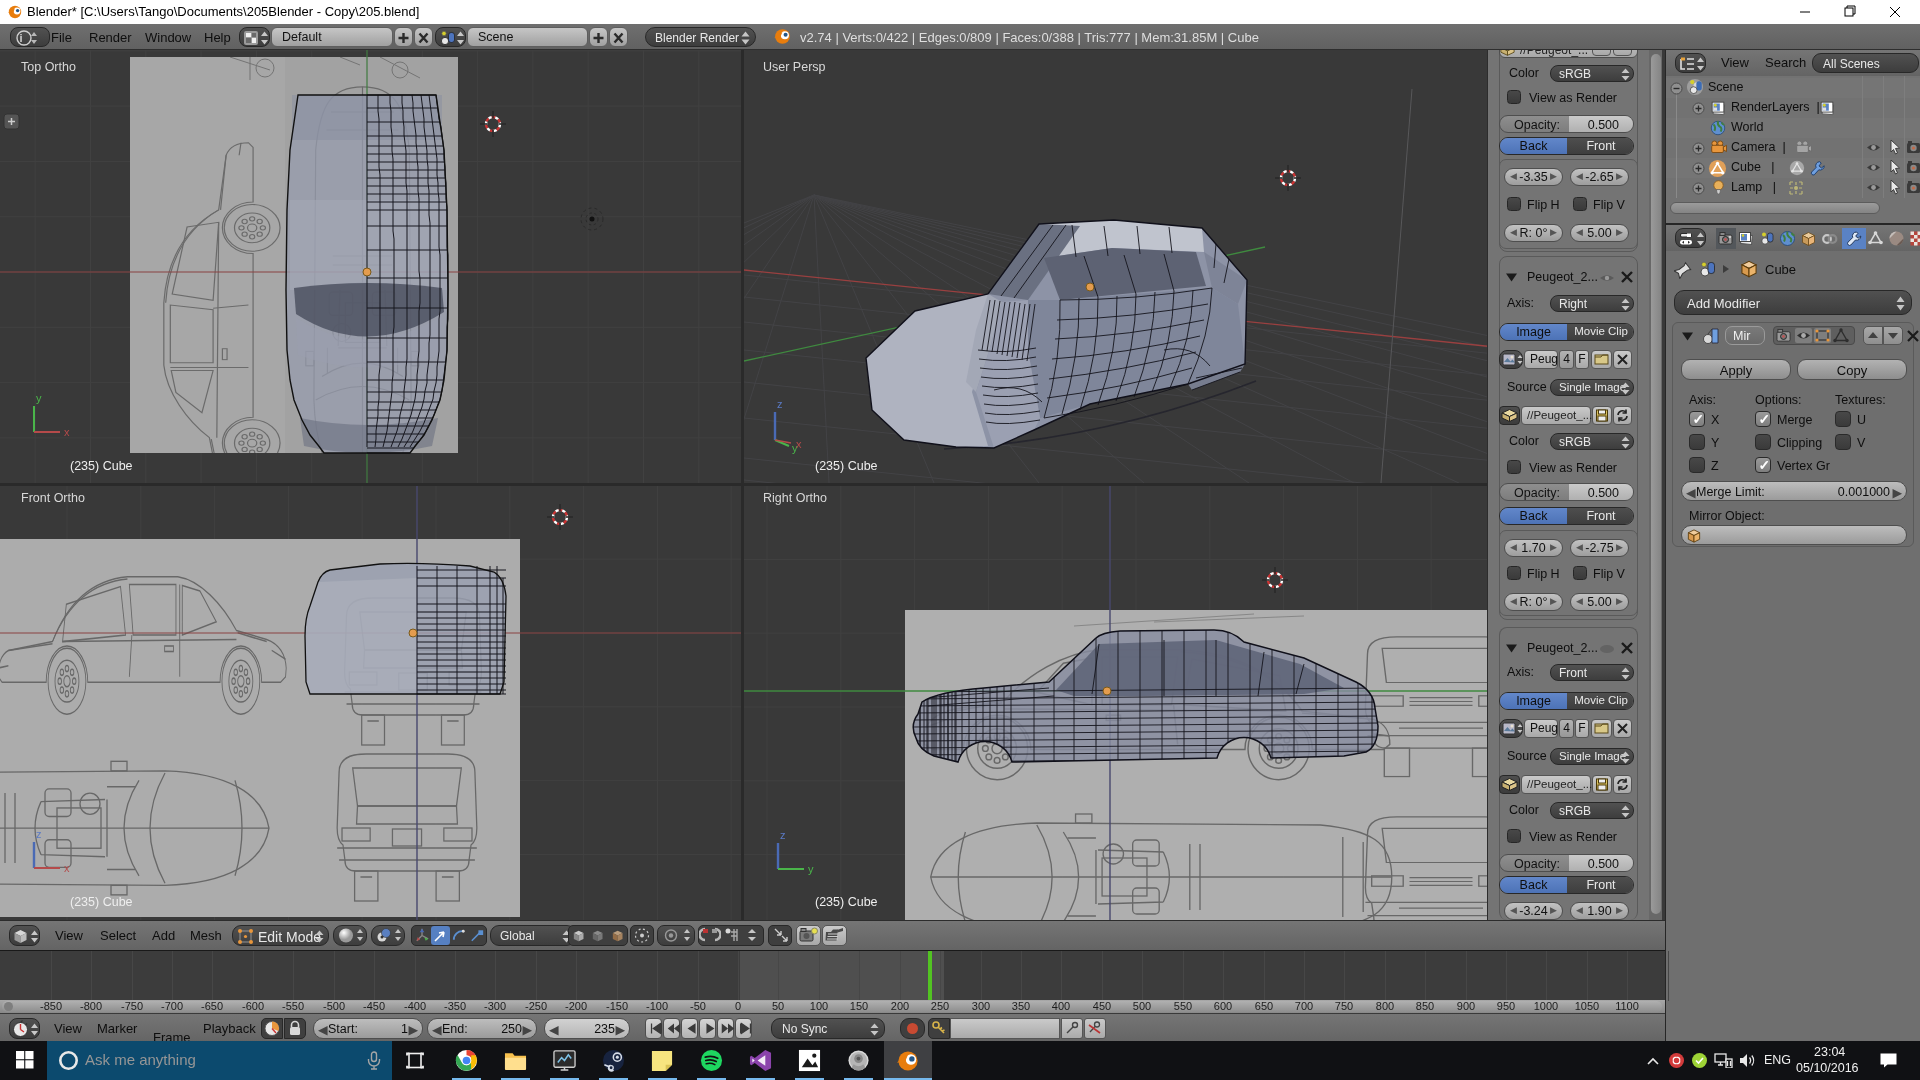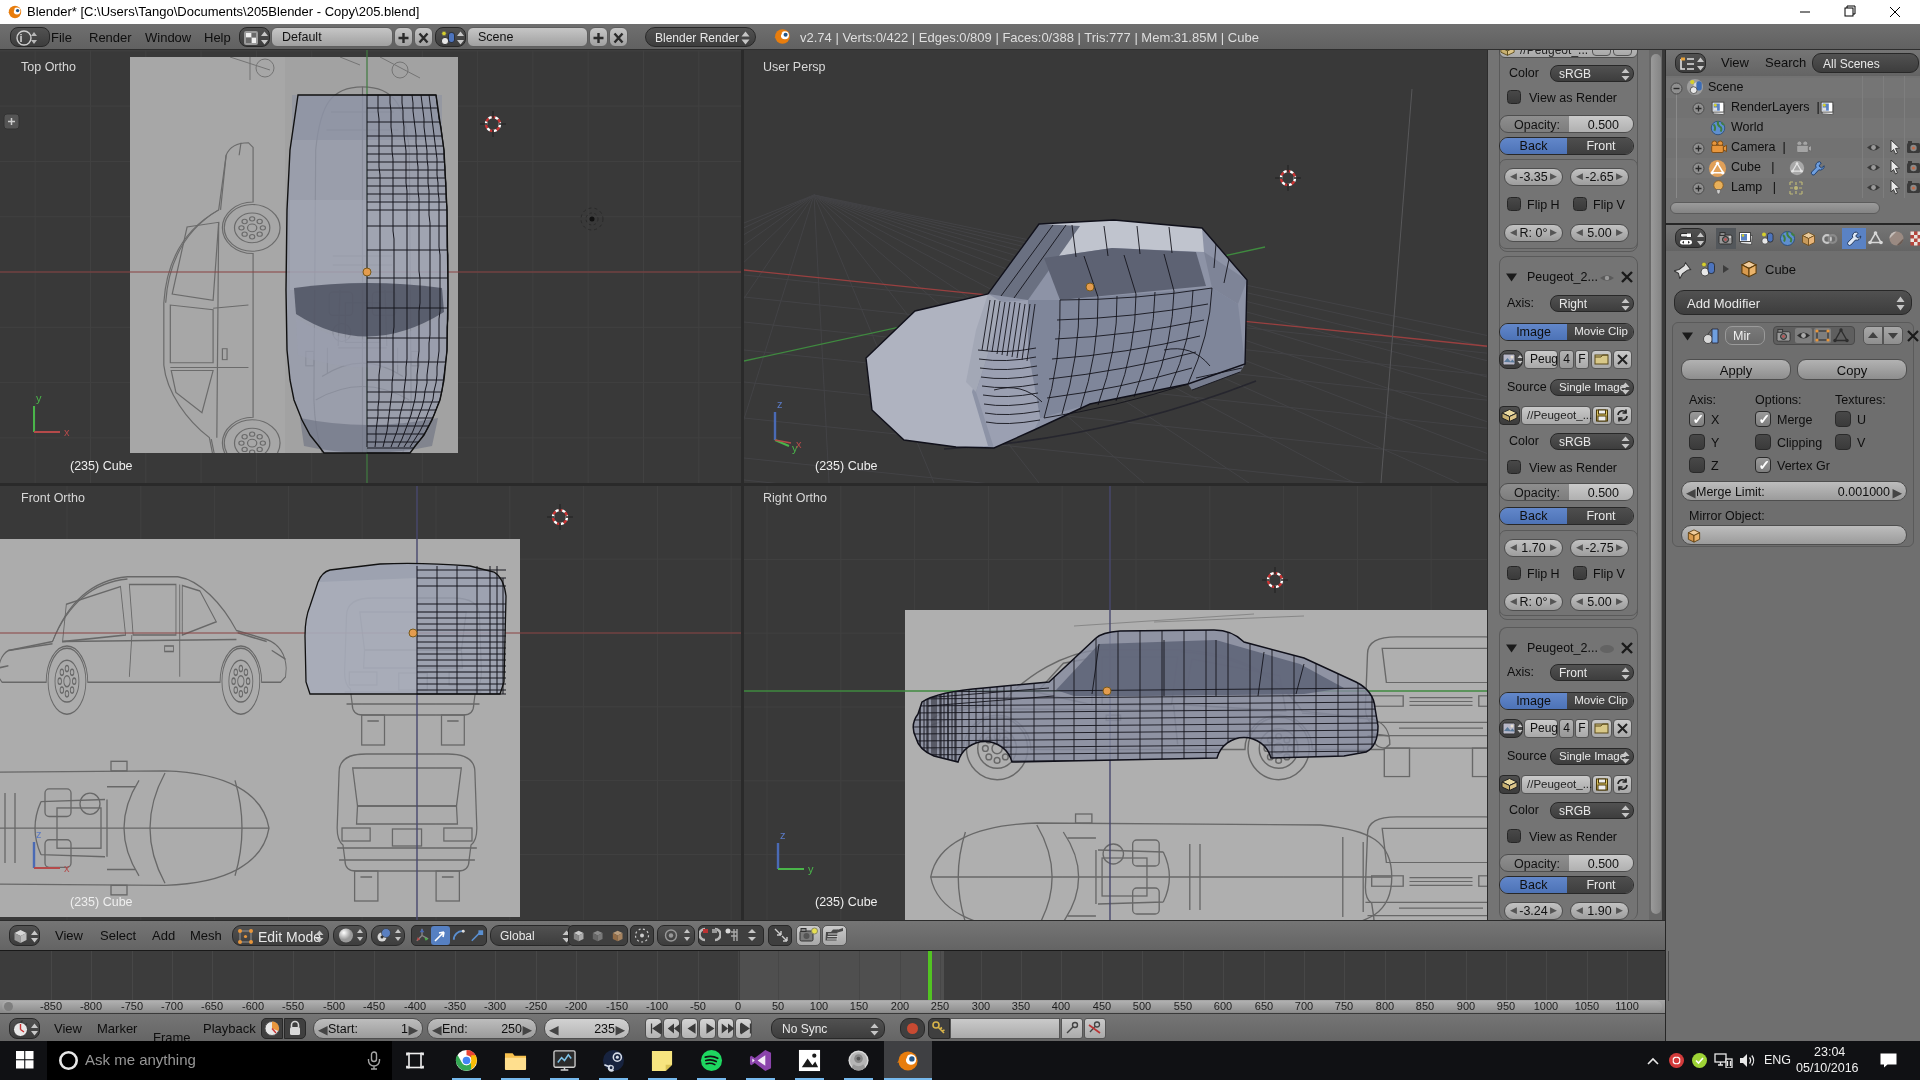--- a/index.html
+++ b/index.html
@@ -1569,21 +1569,21 @@
           <path d="M4 6 L15 14" stroke="#b33" stroke-width="1.6"></path>
         </svg></div>
   </div>
   <div id="taskbar" class="abs">
     <svg class="abs" style="left:16px;top:10px" width="18" height="18" viewBox="0 0 18 18" fill="#fff">
         <rect x="0" y="0" width="8.2" height="8.2"></rect>
         <rect x="9.3" y="0" width="8.2" height="8.2"></rect>
         <rect x="0" y="9.3" width="8.2" height="8.2"></rect>
         <rect x="9.3" y="9.3" width="8.2" height="8.2"></rect>
       </svg>
-    <div class="abs" style="left:47px;top:0;width:345px;height:39px;background:#000000">
+    <div class="abs" style="left:47px;top:0;width:345px;height:39px;background:#0c4a6e">
       <svg class="abs" style="left:11px;top:9px" width="21" height="21" viewBox="0 0 21 21">
           <circle cx="10.5" cy="10.5" r="8.2" fill="none" stroke="#e8e8e8" stroke-width="2.6"></circle>
         </svg>
       <span class="abs" style="left:38px;top:10px;color:#969696;font-size:15px">Ask me anything</span>
       <svg class="abs" style="left:320px;top:10px" width="14" height="19" viewBox="0 0 14 19" fill="none" stroke="#a5a5a5" stroke-width="1.4">
           <rect x="4.5" y="1" width="5" height="9.5" rx="2.5"></rect>
           <path d="M1.5 8 v1.5 a5.5 5.5 0 0 0 11 0 V8 M7 15 v3 M4 18 h6"></path>
         </svg>
     </div>
     <svg class="abs" style="left:405px;top:10px" width="20" height="19" viewBox="0 0 20 19" fill="none" stroke="#f0f0f0" stroke-width="1.6">

